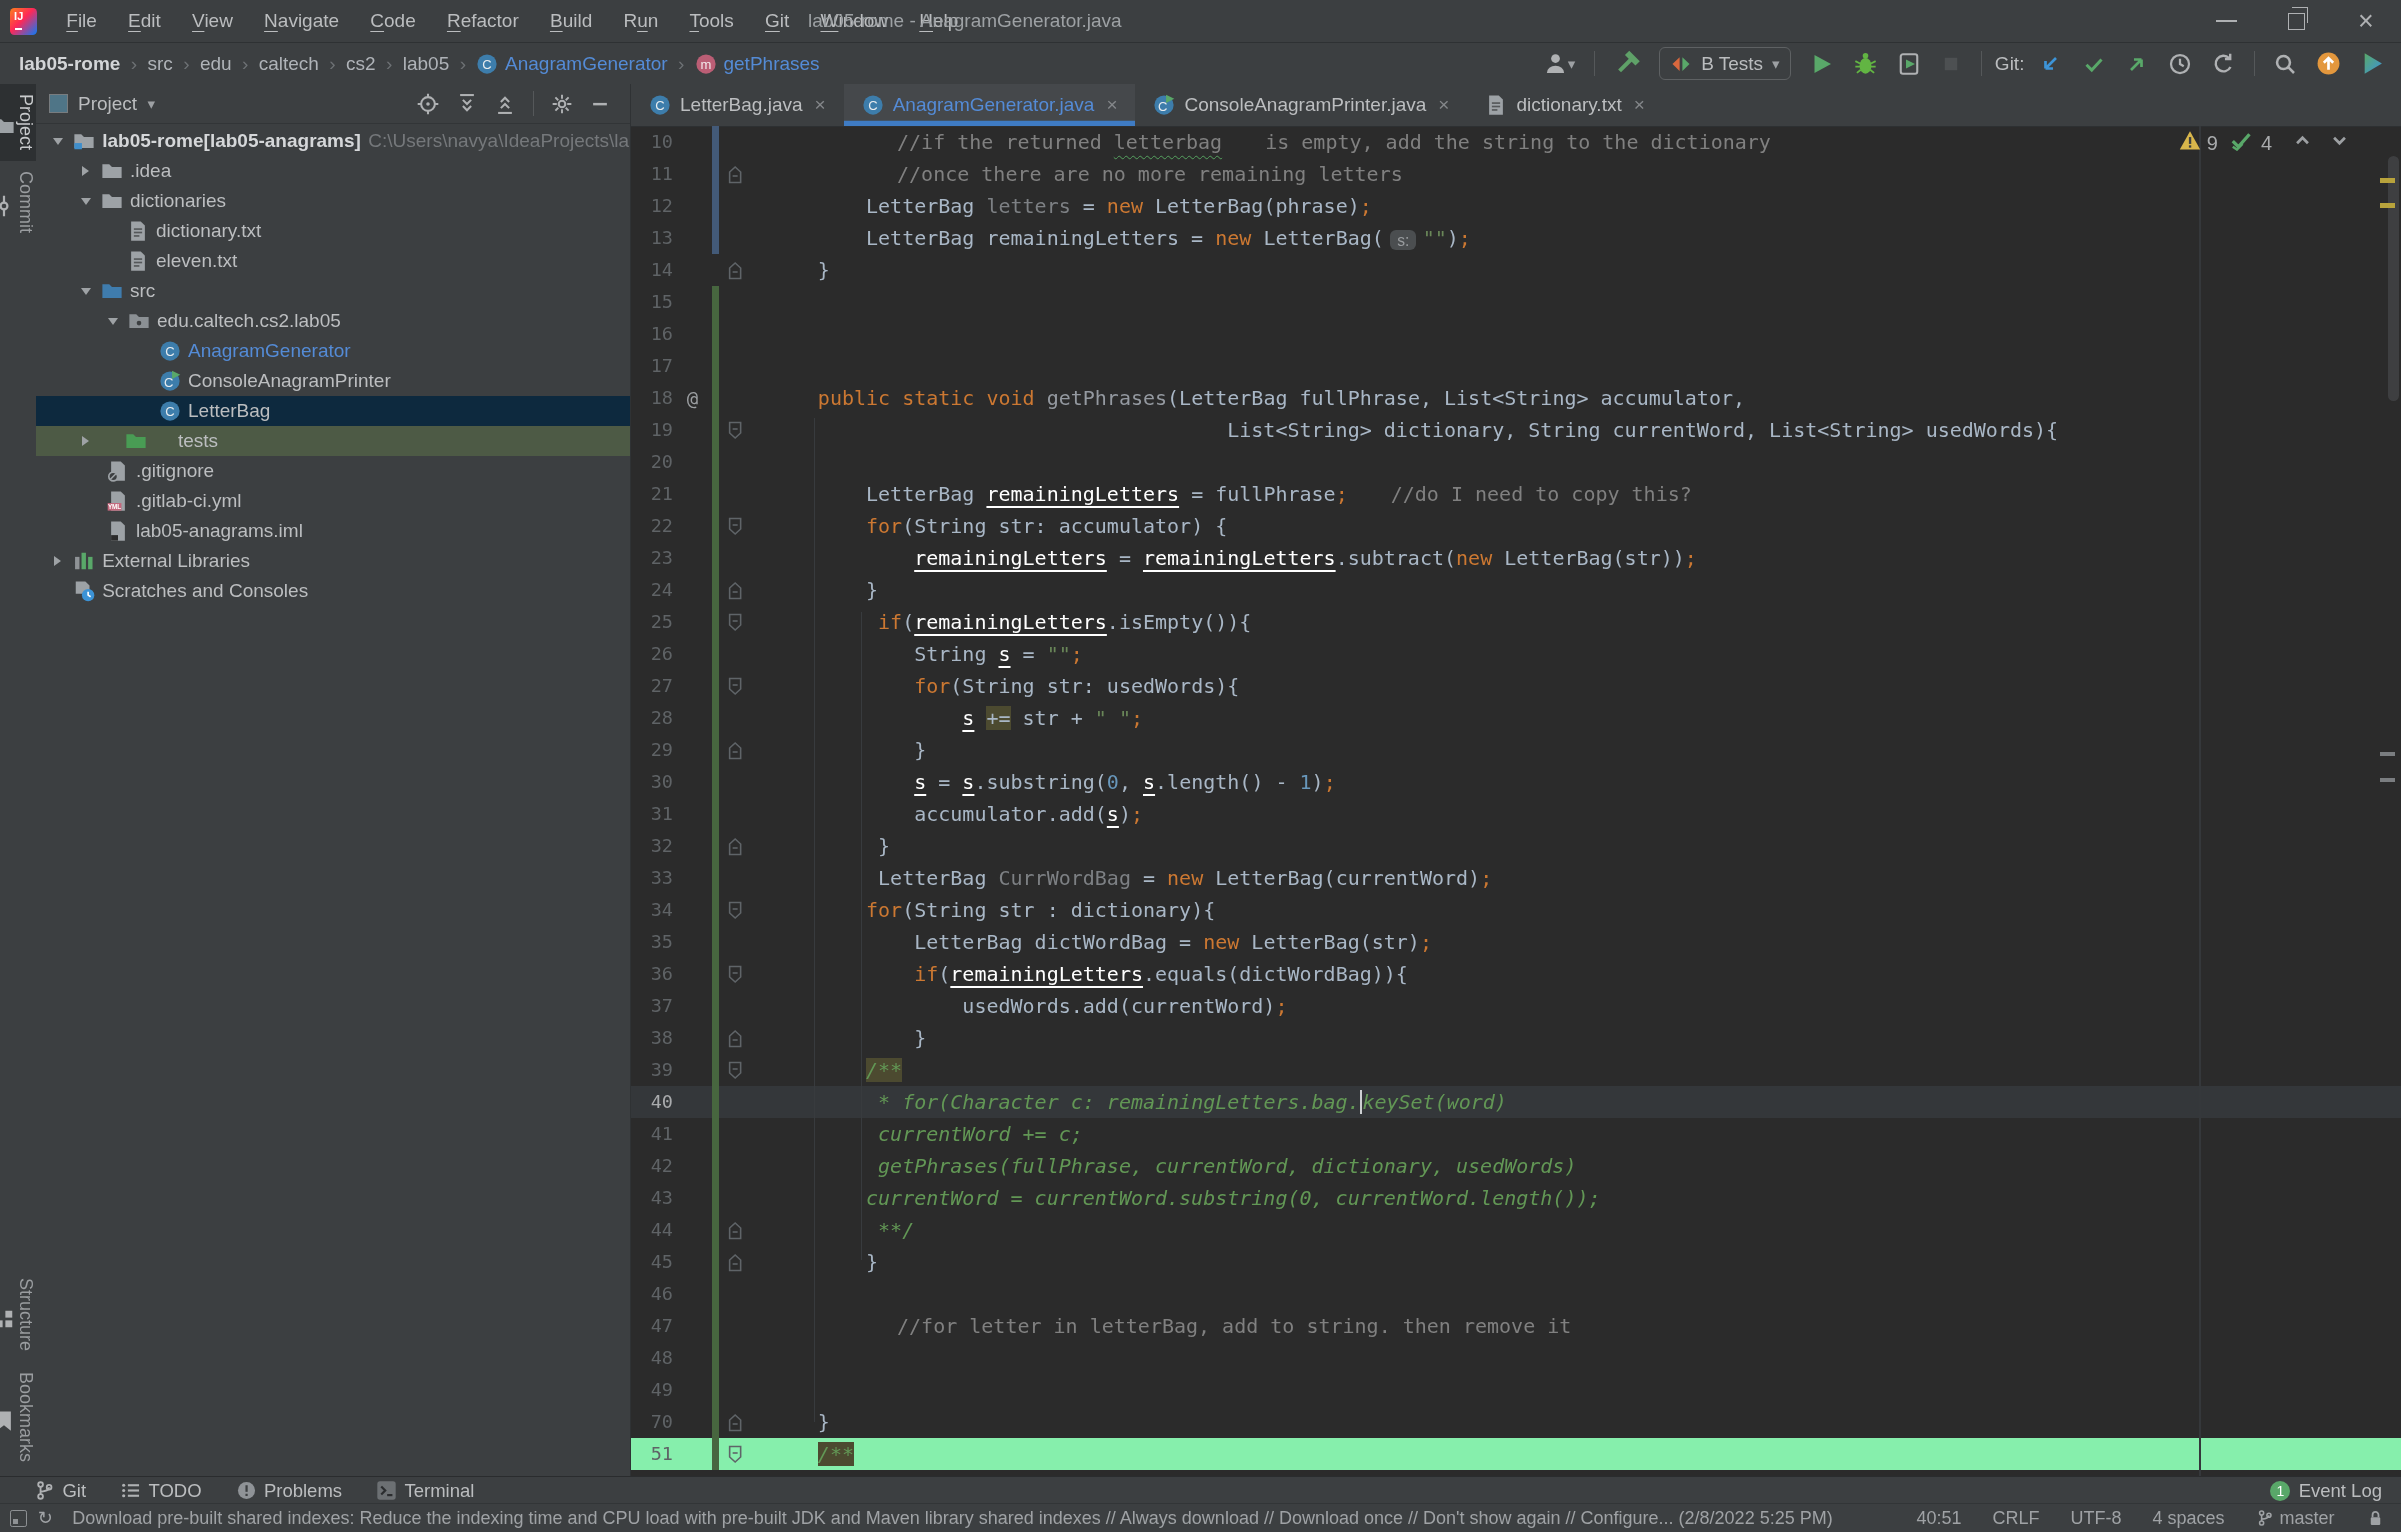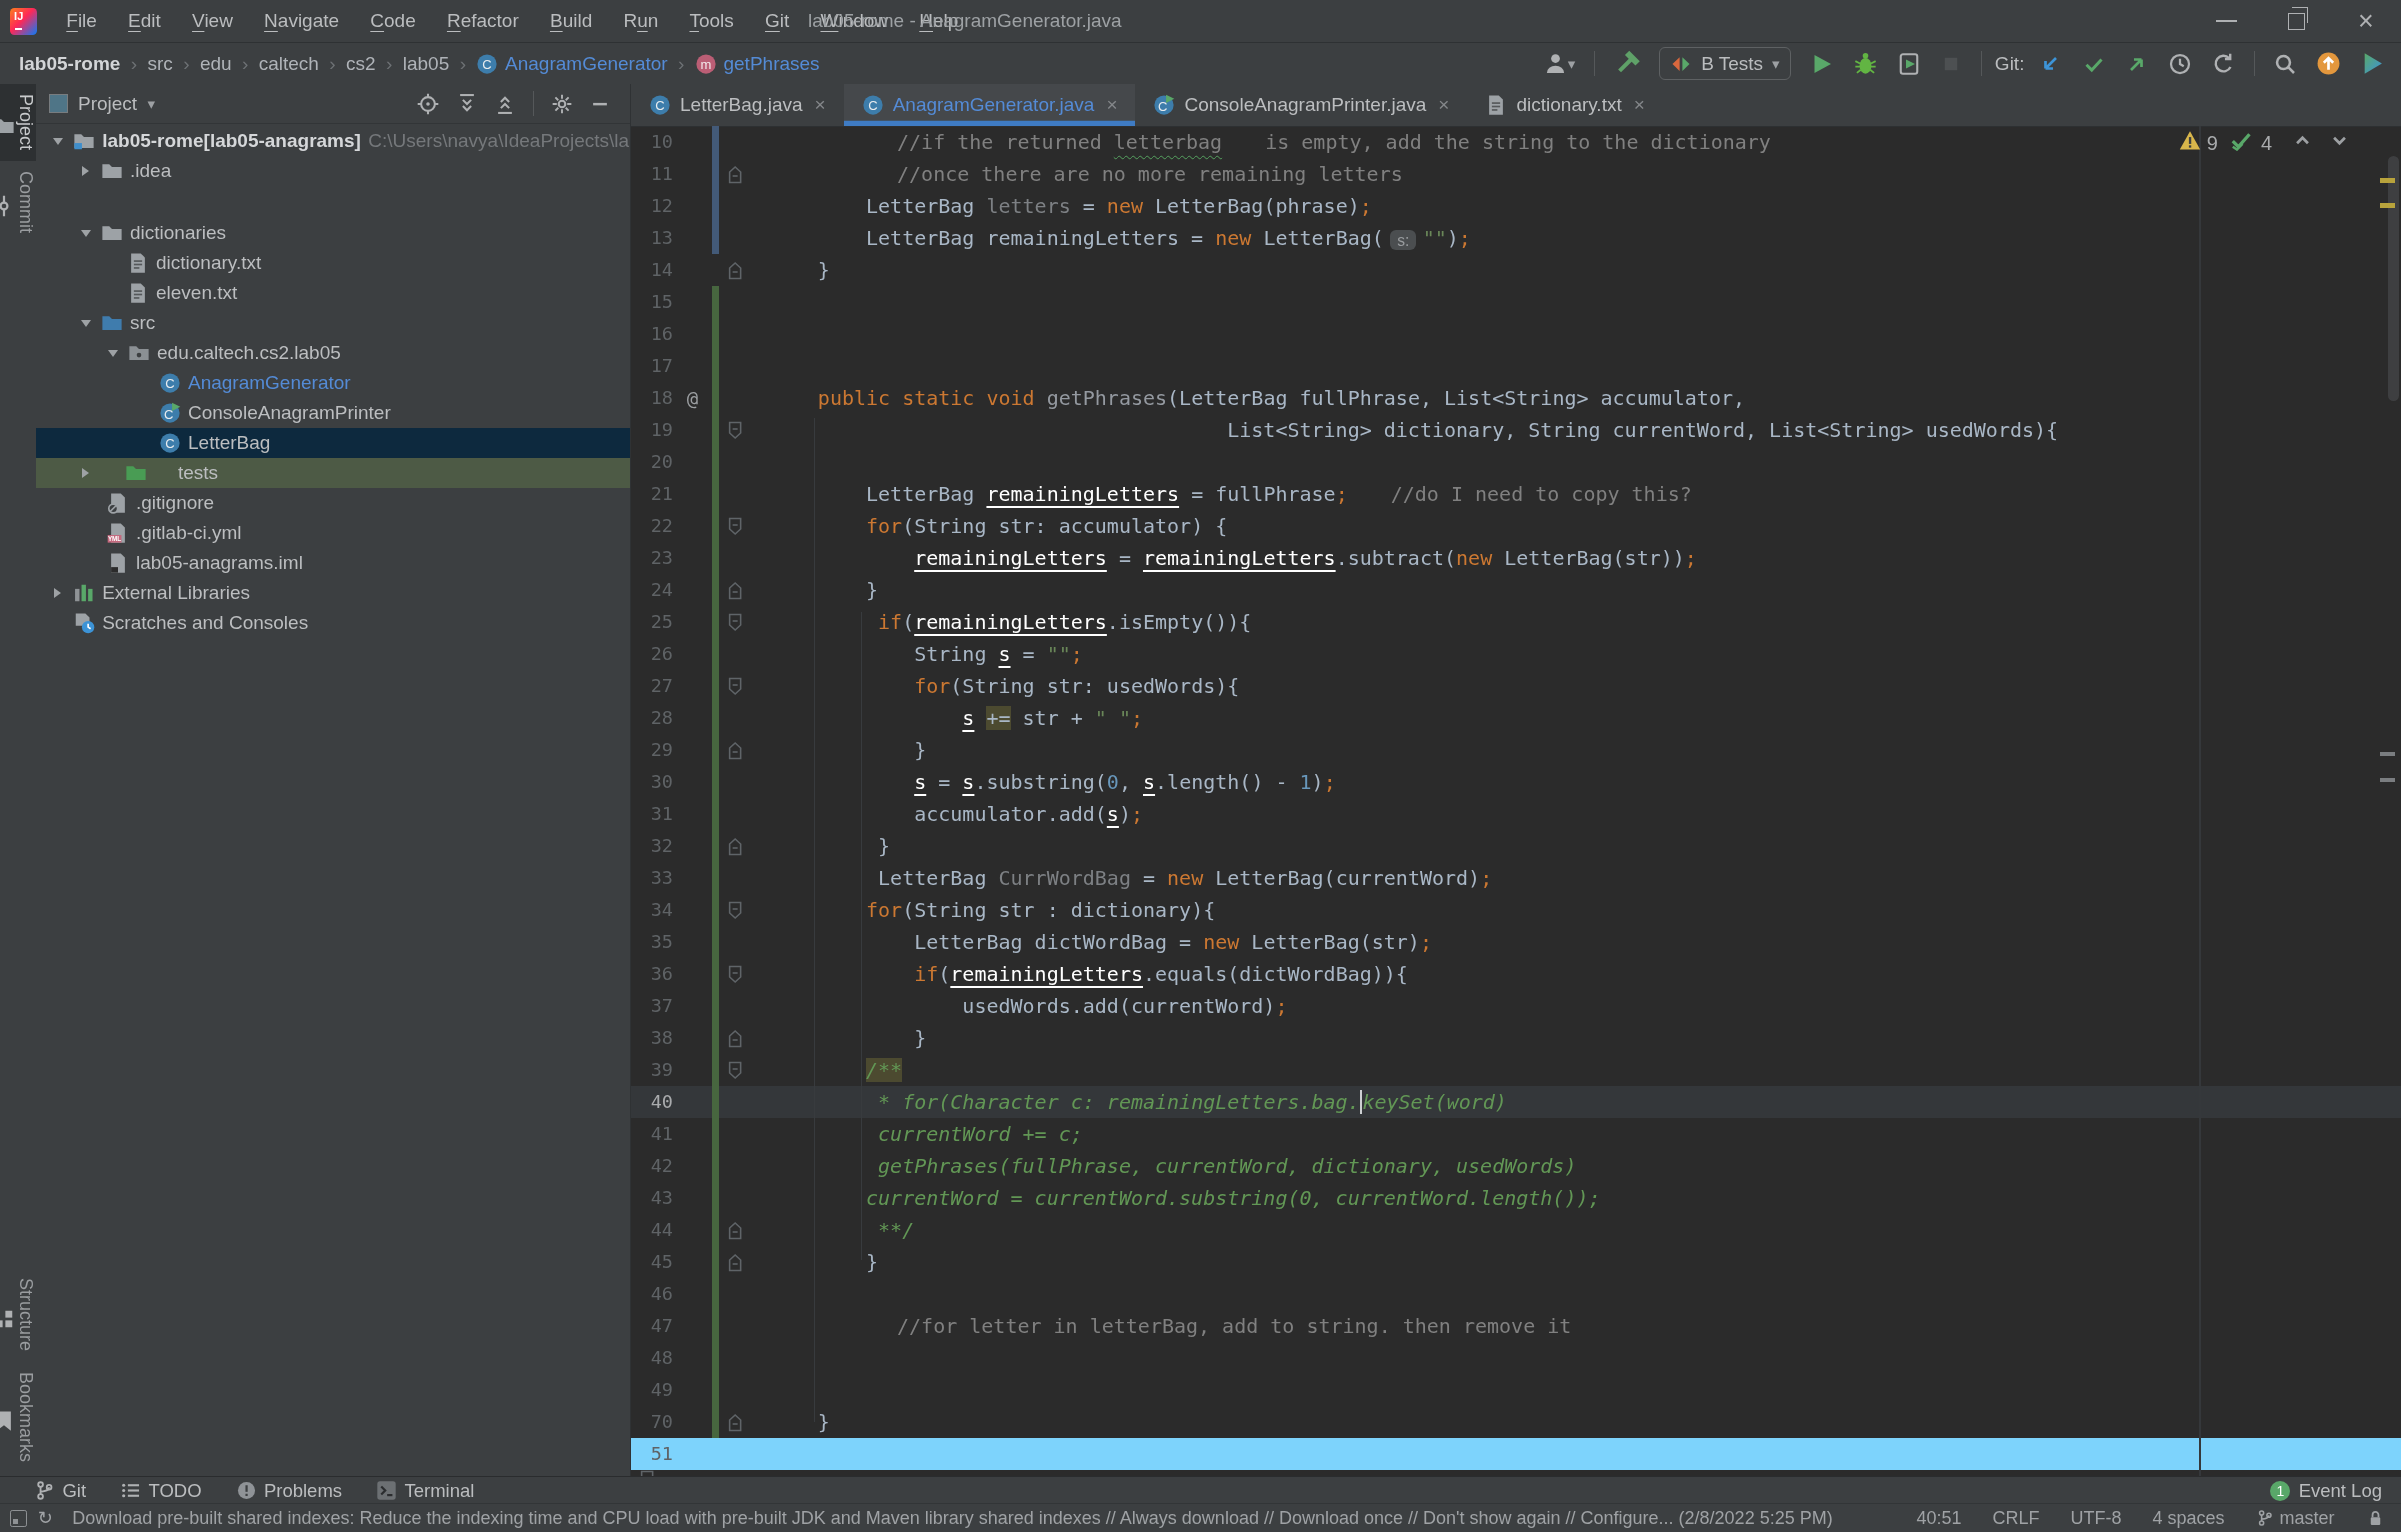--- a/index.html
+++ b/index.html
@@ -64,21 +64,21 @@
   #editor{position:absolute;left:631px;top:84px;right:0;bottom:55px;background:#2b2b2b;overflow:hidden;}
   #tabs{height:42px;display:flex;background:#3c3f41;border-bottom:0.7px solid #2d3032;}
   .tab{display:flex;align-items:center;padding:0 18px;font-size:19px;color:#bcbec0;position:relative;}
   .tab.active{background:#45484b;box-shadow:inset 0 -5.2px 0 var(--accent);}
   .tab .ticn{margin-right:9px;display:flex;}
   .tab .x{margin-left:12px;color:#84878a;font-size:19px;}
   .tab.modfile{color:var(--modblue);}
   #code{position:absolute;top:42px;left:0;right:0;bottom:0;}
   .crow{display:flex;height:32px;align-items:stretch;}
   .crow.cur{background:#34373a;}
-  .crow.soft{background:#7dd3fc;flex-direction:column;}
+  .crow.soft{background:#86efac;}
   .lnum{width:42px;flex:none;text-align:right;color:#5f6366;font-family:"DejaVu Sans Mono",monospace;font-size:18.5px;line-height:32px;}
   .crow.cur .lnum{color:#a9abad;}
   .gat{width:39px;flex:none;text-align:center;color:#9da0a3;font-size:19px;line-height:32px;font-family:"DejaVu Sans Mono",monospace;}
   .vcsbar{width:6.7px;flex:none;}
   .vcs-mod{background:#435a78;}
   .vcs-add{background:#47663f;}
   .foldc{width:33px;flex:none;display:flex;align-items:center;justify-content:center;}
   pre.codeline{margin:0;padding-left:18px;font-family:"DejaVu Sans Mono",monospace;font-size:20px;line-height:32px;white-space:pre;flex:1;}
   .t-p{color:#a9b7c6;} .t-k{color:var(--kw);} .t-s{color:var(--str);} .t-nm{color:var(--num);}
   .t-c{color:var(--cmt);margin-left:31px;}
@@ -433,21 +433,21 @@
           <span class="chevbox">
             <span class="chev-right"></span>
           </span>
           <span class="ticon">
             <svg width="22" height="22" viewBox="0 0 16 16">
               <path d="M1 3h5l2 2h7v8H1z" fill="#9da2a6"></path>
             </svg>
           </span>
           <span>.idea</span>
         </div>
-        <div class="trow" style="padding-left: 36px; margin-top: 32px;">
+        <div class="trow" style="padding-left: 36px;">
           <span class="chevbox">
             <span class="chev-down"></span>
           </span>
           <span class="ticon">
             <svg width="22" height="22" viewBox="0 0 16 16">
               <path d="M1 3h5l2 2h7v8H1z" fill="#9da2a6"></path>
             </svg>
           </span>
           <span>dictionaries</span>
         </div>

